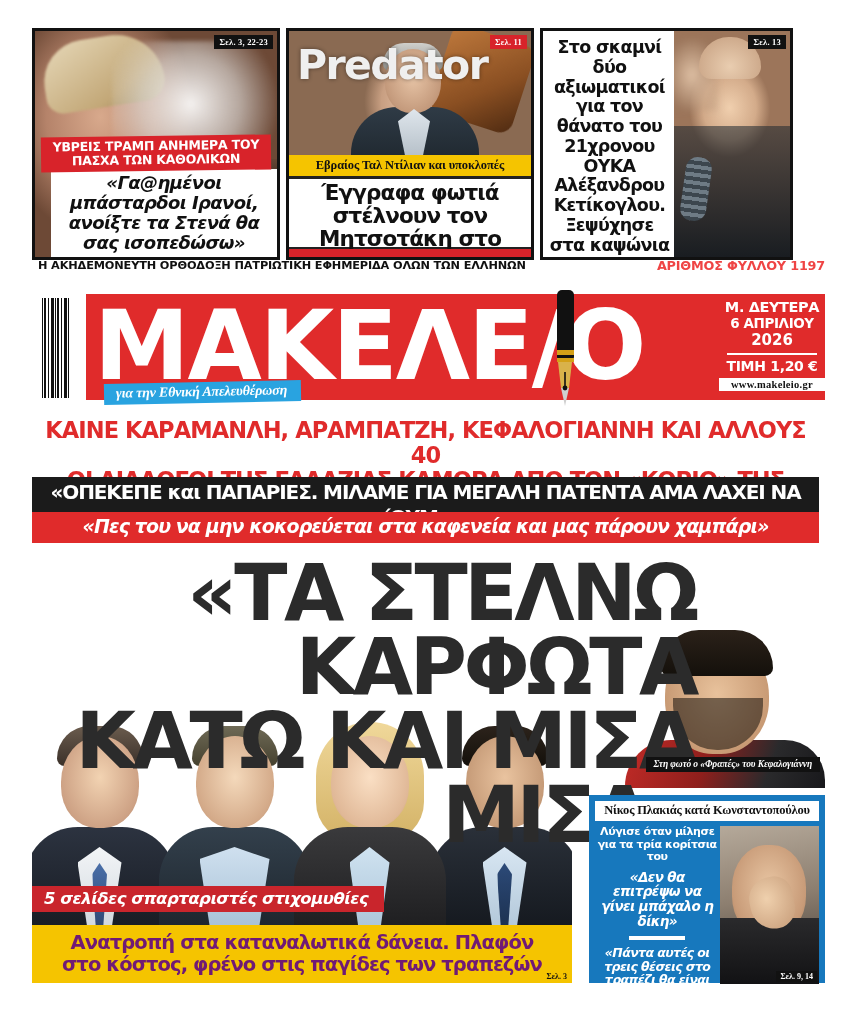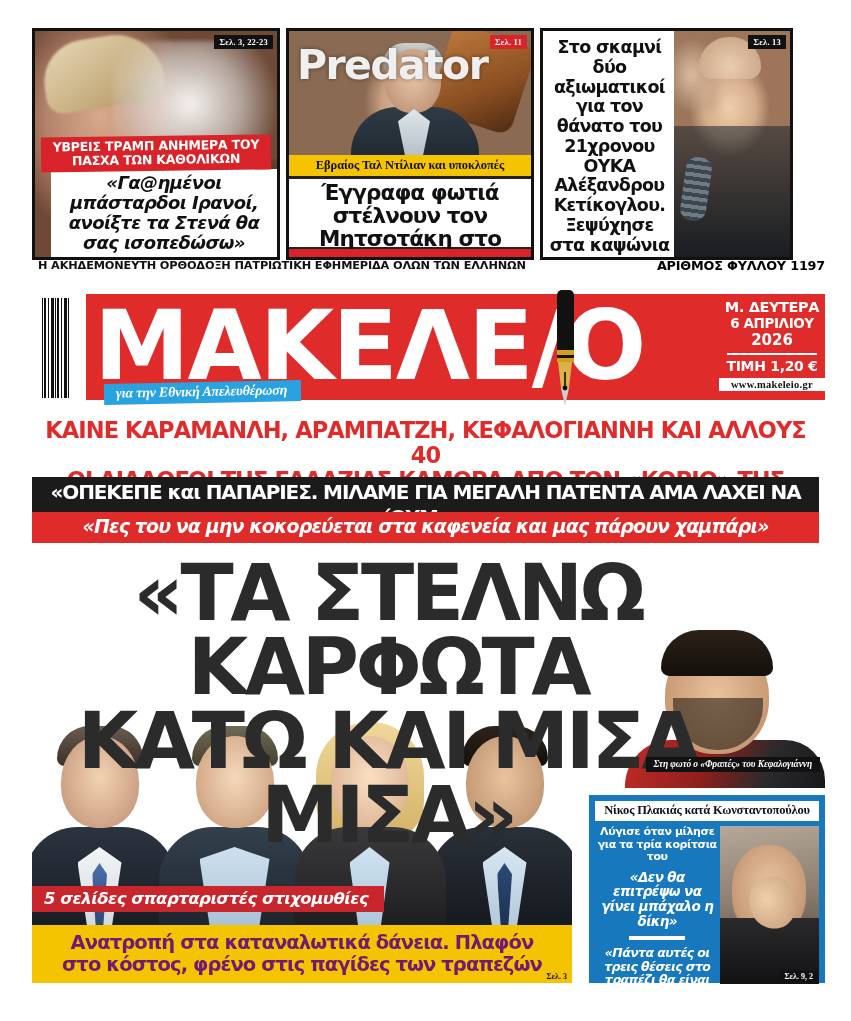--- a/index.html
+++ b/index.html
@@ -215,21 +215,21 @@
     padding: 0 26px 0 38px;
     display: flex; align-items: center; justify-content: space-between;
   }
   .mh-tagline {
     font-family: "DejaVu Sans", sans-serif;
     font-weight: 700; font-size: 11.3px; color: #111;
     letter-spacing: -.15px;
   }
   .mh-issue {
     font-family: "DejaVu Sans", sans-serif;
-    font-weight: 700; font-size: 12.8px; color: #000000;
+    font-weight: 700; font-size: 12.8px; color: #ef4444;
     letter-spacing: -.2px;
   }
 
   .masthead {
     position: absolute; left: 0; top: 294px; width: 851px; height: 108px;
   }
   .mh-redbox {
     position: absolute; left: 86px; top: 0; width: 640px; height: 106px;
     background: #e02b2b;
   }
@@ -316,26 +316,26 @@
     position: absolute; left: 32px; top: 512px; width: 787px;
     background: #e02b2b; color: #fff;
     font-family: "DejaVu Sans", sans-serif;
     font-style: italic; font-weight: 700;
     font-size: 19px; line-height: 1.25;
     text-align: center; letter-spacing: -.9px;
     padding: 3px 4px 4px;
   }
 
   .hl-main {
-    position: absolute; left: 48px; top: 556px; width: 680px;
+    position: absolute; left: 16px; top: 556px; width: 680px;
     color: #2b2b2b;
     font-family: "DejaVu Sans", sans-serif;
     font-weight: 700; line-height: .95;
     font-size: 78px;
-    text-align: center;
+    text-align: right;
     letter-spacing: -3.4px;
     z-index: 4;
   }
   .hl-main .l2 { display: block; }
 
   
   .frappe {
     position: absolute; right: 26px; top: 628px;
     width: 200px; height: 160px;
     overflow: hidden; z-index: 2;
@@ -676,18 +676,18 @@
       <div class="bb-left">
         <div class="bb-sub">Λύγισε όταν μίλησε για τα τρία κορίτσια του</div>
         <div class="bb-q1">«Δεν θα επιτρέψω να γίνει μπάχαλο η δίκη»</div>
         <div class="bb-divider"></div>
         <div class="bb-q2">«Πάντα αυτές οι τρεις θέσεις στο τραπέζι θα είναι άδειες»</div>
       </div>
       <div class="bb-photo">
         <div class="bb-face"></div>
         <div class="bb-shirt"></div>
         <div class="bb-hand"></div>
-        <div class="bb-ref">Σελ. 9, 2</div>
+        <div class="bb-ref">Σελ. 9, 14</div>
       </div>
     </div>
   </div>
 
 </div>
 
 </body></html>

